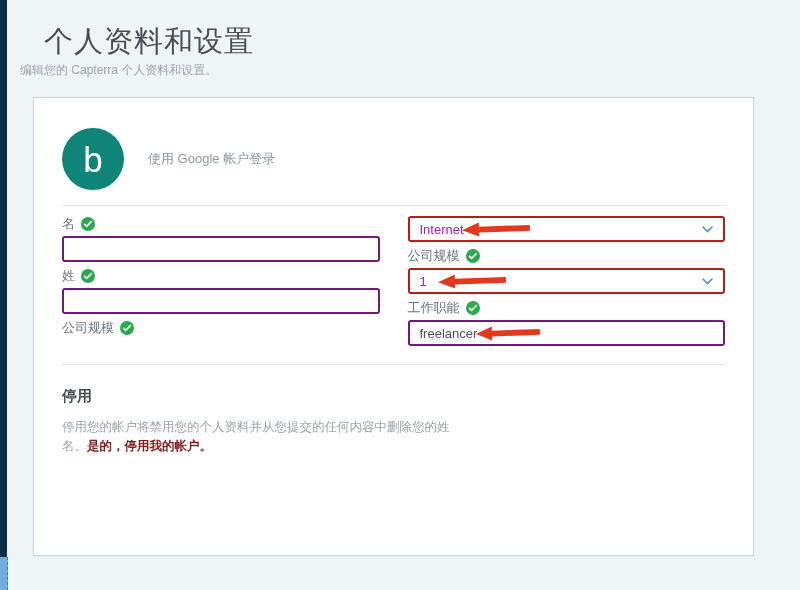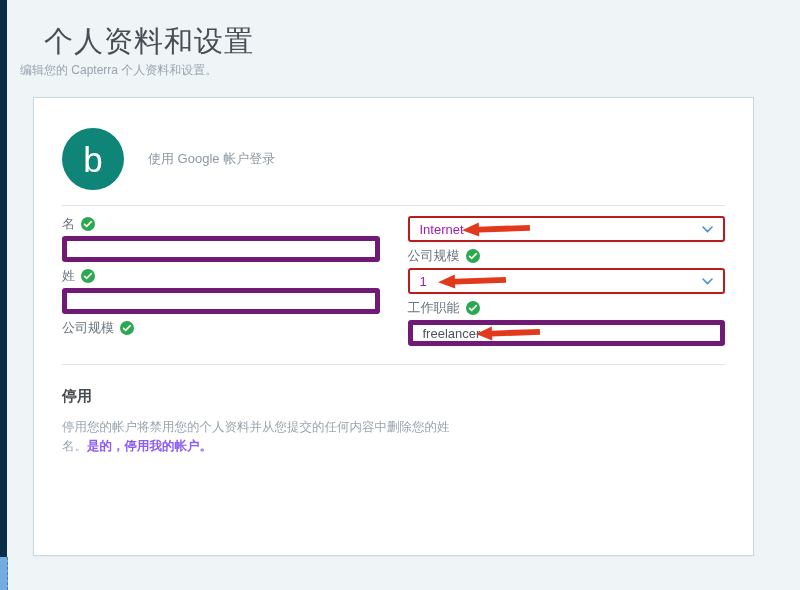--- a/index.html
+++ b/index.html
@@ -33,35 +33,35 @@
 
   .form { display:flex; gap:28px; }
   .col { flex:1; min-width:0; }
   .field { margin-bottom:6px; }
   .label-row { display:flex; align-items:center; gap:6px; margin-bottom:4px; font-size:13px; color:#68747f; height:16px; }
   .check-icon { display:inline-flex; flex:0 0 auto; }
 
   .control { position:relative; }
   .text-input {
     width:100%; height:26px; box-sizing:border-box;
-    border:5px solid #701a75; border-radius:3px; background:#fff;
+    border:2px solid #701a75; border-radius:3px; background:#fff;
     padding:0 10px; font-size:13px; color:#4a545e;
     font-family:"Liberation Sans","DejaVu Sans",sans-serif; outline:none;
   }
   .select {
     height:26px; box-sizing:border-box; border:2px solid #b91c1c; border-radius:3px;
     background:#fff; display:flex; align-items:center; justify-content:space-between;
     padding:0 10px; font-size:13px; color:#a21caf; cursor:pointer;
     box-shadow:0 1px 1px rgba(100,120,140,0.08);
   }
   .arrow { position:absolute; top:50%; transform:translateY(-50%) rotate(-2deg); pointer-events:none; line-height:0; }
 
   .deactivate-title { margin:22px 0 12px 0; font-size:15px; font-weight:700; color:#454c52; }
   .deactivate-text { margin:9px 0 0 0; font-size:12.5px; line-height:19px; color:#99a5af; width:402px; }
-  .deactivate-link { color:#8b5cf6; font-weight:700; text-decoration:none; cursor:pointer; }
+  .deactivate-link { color:#7f1d1d; font-weight:700; text-decoration:none; cursor:pointer; }
 </style>
 </head>
 <body>
 
 <div class="strip-dark"></div>
 <div class="strip-blue"></div>
 
 <h1 class="page-title">个人资料和设置</h1>
 <p class="page-subtitle">编辑您的 Capterra 个人资料和设置。</p>
 

